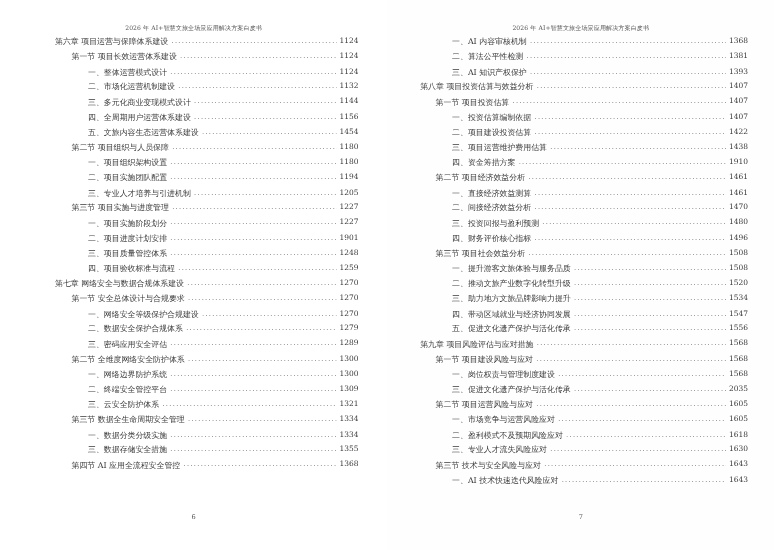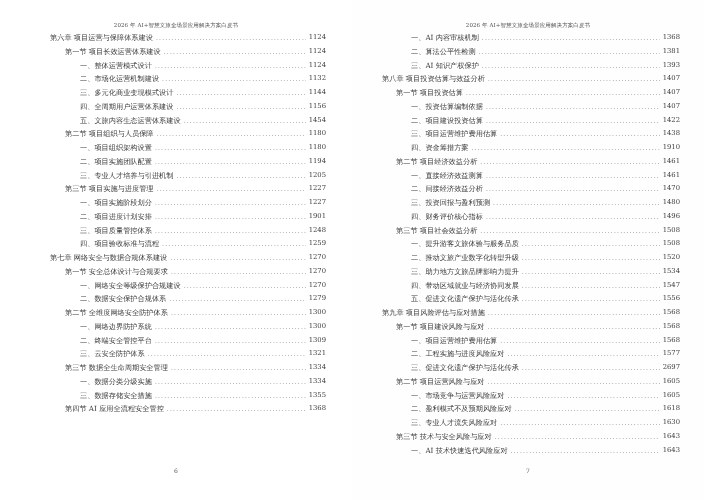--- a/index.html
+++ b/index.html
@@ -146,20 +146,25 @@
       <div class="row l2">
         <span class="t">一、网络安全等级保护合规建设</span>
         <span class="dots"></span>
         <span class="n">1270</span>
       </div>
       <div class="row l2">
         <span class="t">二、数据安全保护合规体系</span>
         <span class="dots"></span>
         <span class="n">1279</span>
       </div>
+      <div class="row l2">
+        <span class="t">三、密码应用安全评估</span>
+        <span class="dots"></span>
+        <span class="n">1289</span>
+      </div>
       <div class="row l1">
         <span class="t">第二节  全维度网络安全防护体系</span>
         <span class="dots"></span>
         <span class="n">1300</span>
       </div>
       <div class="row l2">
         <span class="t">一、网络边界防护系统</span>
         <span class="dots"></span>
         <span class="n">1300</span>
       </div>
@@ -304,33 +309,28 @@
         <span class="t">第九章  项目风险评估与应对措施</span>
         <span class="dots"></span>
         <span class="n">1568</span>
       </div>
       <div class="row l1">
         <span class="t">第一节  项目建设风险与应对</span>
         <span class="dots"></span>
         <span class="n">1568</span>
       </div>
       <div class="row l2">
-        <span class="t">一、项目运营维护费用估算</span>
+        <span class="t">一、岗位权责与管理制度建设</span>
         <span class="dots"></span>
         <span class="n">1568</span>
       </div>
       <div class="row l2">
-        <span class="t">二、工程实施与进度风险应对</span>
-        <span class="dots"></span>
-        <span class="n">1577</span>
-      </div>
-      <div class="row l2">
         <span class="t">三、促进文化遗产保护与活化传承</span>
         <span class="dots"></span>
-        <span class="n">2697</span>
+        <span class="n">2035</span>
       </div>
       <div class="row l1">
         <span class="t">第二节  项目运营风险与应对</span>
         <span class="dots"></span>
         <span class="n">1605</span>
       </div>
       <div class="row l2">
         <span class="t">一、市场竞争与运营风险应对</span>
         <span class="dots"></span>
         <span class="n">1605</span>

